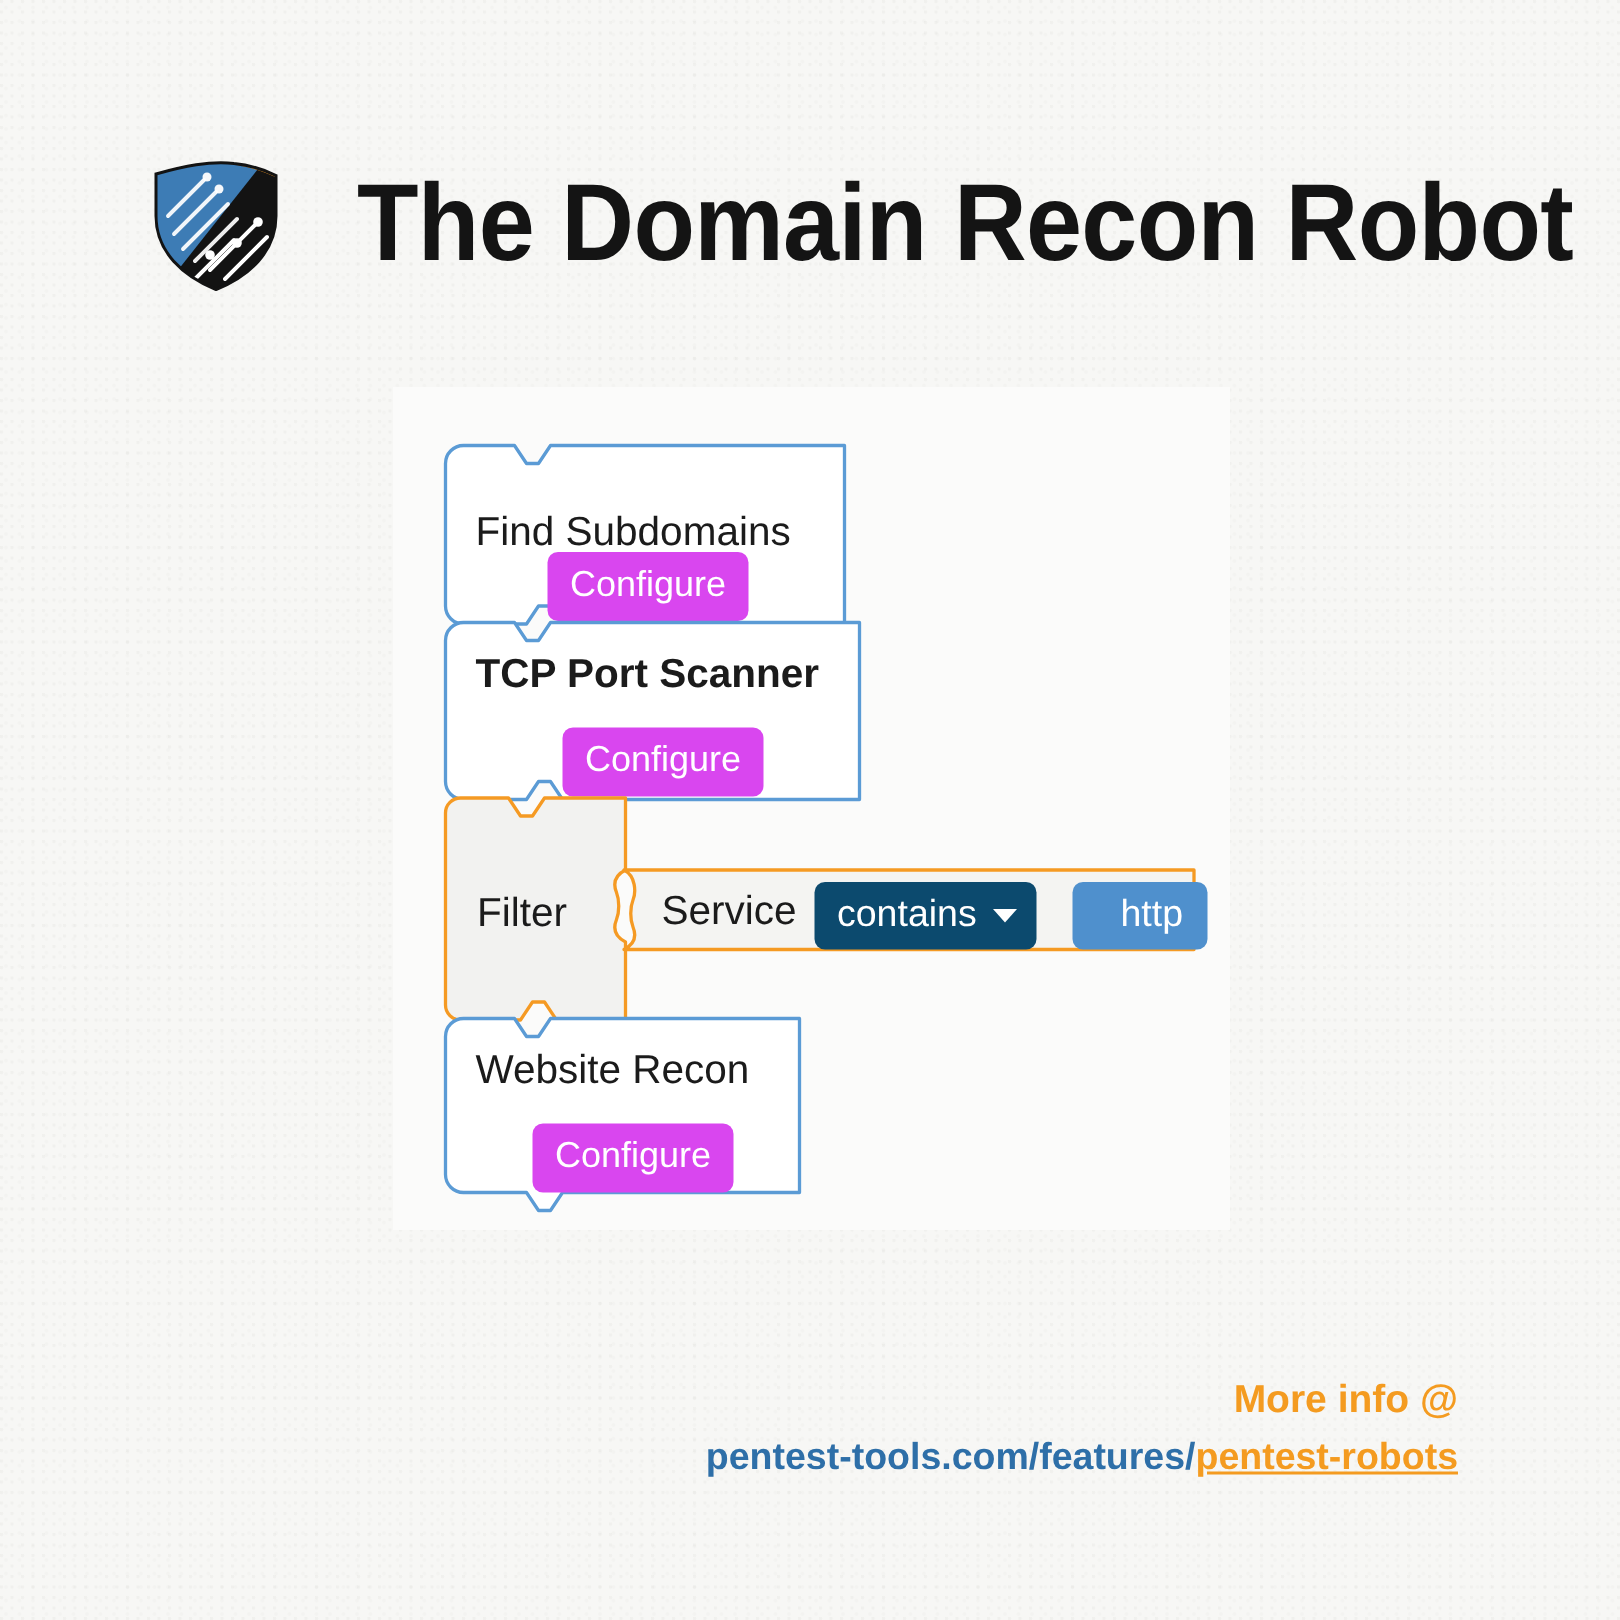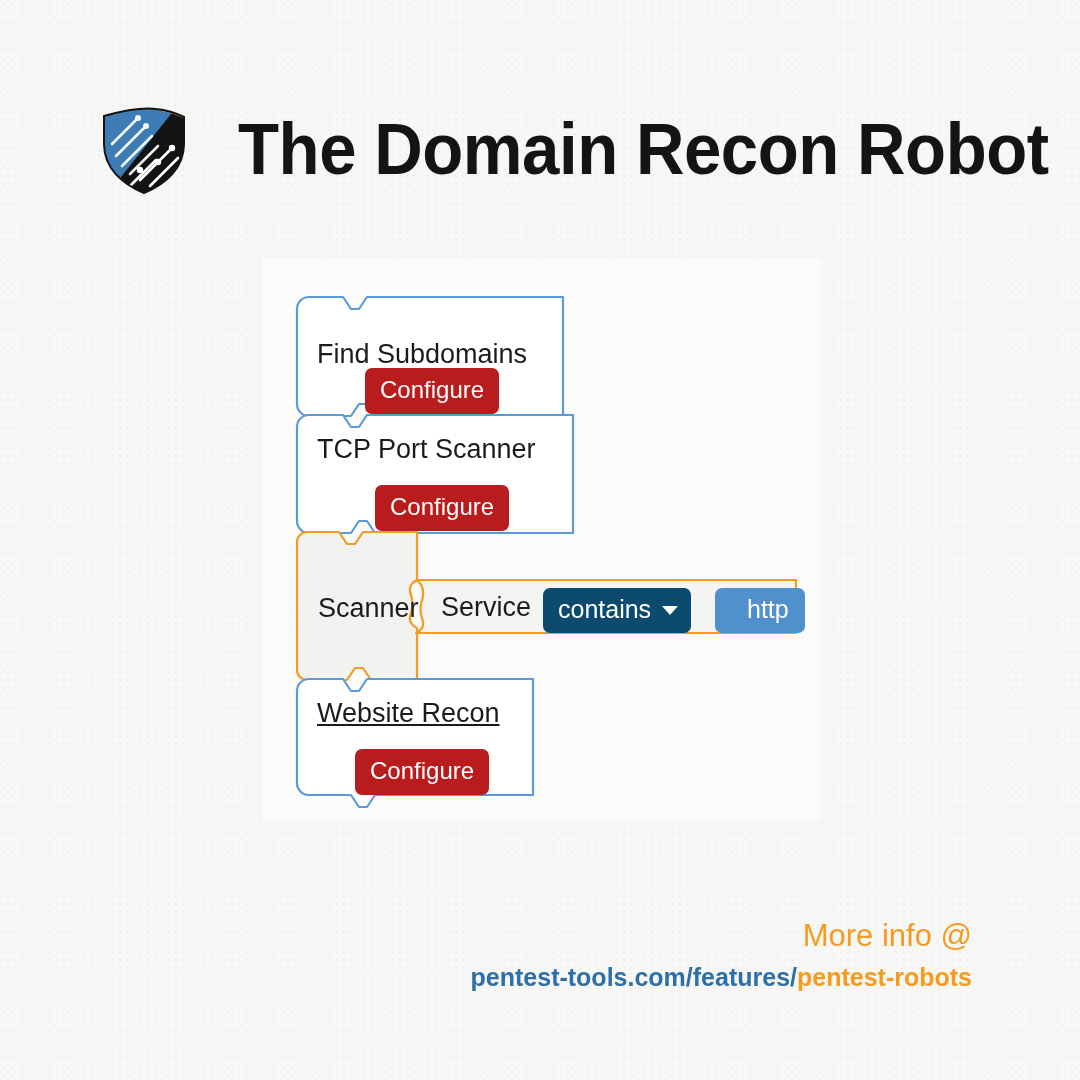--- a/index.html
+++ b/index.html
@@ -79,21 +79,21 @@
   }
   .blk-label {
     position: absolute;
     font-size: 27px;
     color: #1b1b1b;
     white-space: nowrap;
     line-height: 1;
   }
   .cfg-btn {
     position: absolute;
-    background: #b91c1c;
+    background: #d946ef;
     color: #ffffff;
     font-size: 24px;
     line-height: 1;
     padding: 10px 15px 12px 15px;
     border-radius: 7px;
     white-space: nowrap;
   }
 
   
   .cond-field-label {
@@ -137,33 +137,33 @@
 
   
   .footer {
     position: absolute;
     right: 108px;
     top: 916px;
     text-align: right;
     line-height: 1.3;
   }
   .footer-line1 {
-    font-size: 31px;
-    font-weight: normal;
+    font-size: 26px;
+    font-weight: bold;
     color: #f49b20;
     white-space: nowrap;
   }
   .footer-line2 {
     font-size: 25px;
     font-weight: bold;
     white-space: nowrap;
     margin-top: 5px;
   }
   .f-blue { color: #2e6fa8; }
-  .f-orange { color: #f49b20; }
+  .f-orange { color: #f49b20; text-decoration: underline; }
 </style>
 </head>
 <body>
 
 <div class="bg-texture"></div>
 
 <div class="header">
   <span class="logo-wrap">
     <svg viewBox="0 0 96 96" width="96" height="96" aria-hidden="true">
       <defs>
@@ -221,35 +221,35 @@
     </svg>
     <div class="blk-label" style="left:20px; top:21px;margin-top:23px;">Find Subdomains</div>
     <div class="cfg-btn" style="left:68px; top:71px;">Configure</div>
   </div>
 
   <div class="blk" style="left:0px; top:118px; width:276px; height:118px;">
     <svg width="276" height="121" viewBox="0 0 276 121">
       <path d="M0 12 A12 12 0 0 1 12 0 L38 0 L46 0 L54 12 L62 12 L70 0 L78 0 L276 0
                L276 118 L78 118 L70 106 L62 106 L54 118 L46 118 L12 118 A12 12 0 0 1 0 106 Z" fill="#ffffff" stroke="#5b9bd5" stroke-width="2.2" stroke-linejoin="round"></path>
     </svg>
-    <div class="blk-label" style="left:20px; top:21px;">TCP Port Scanner</div>
+    <div class="blk-label" style="left:20px; top:21px;font-weight:bold;">TCP Port Scanner</div>
     <div class="cfg-btn" style="left:78px; top:70px;">Configure</div>
   </div>
 
   <div class="blk" style="left:0px; top:235px; width:122px; height:148px;">
     <svg width="122" height="151" viewBox="0 0 122 151">
       <path d="M0 10 A10 10 0 0 1 10 0 L34 0 L42 0 L50 12 L58 12 L66 0 L74 0 L120 0
                L120 48
                C 112 52, 112 58, 114 63
                C 116 68, 116 76, 114 81
                C 112 86, 112 92, 120 96
                L 120 148
                L74 148 L66 136 L58 136 L50 148 L42 148 L10 148 A10 10 0 0 1 0 138 Z" fill="#f2f2f0" stroke="#f59a23" stroke-width="2.2" stroke-linejoin="round"></path>
     </svg>
-    <div class="blk-label" style="left:21px; top:63px;">Scanner</div>
+    <div class="blk-label" style="left:21px; top:63px;">Filter</div>
   </div>
 
   <div class="blk" style="left:119px; top:283px; width:382px; height:61px;">
     <svg width="382" height="55" viewBox="0 0 382 55">
       <path d="M0 0 L380 0 L380 53 L0 53
                C 8 49, 8 43, 6 38
                C 4 33, 4 25, 6 20
                C 8 15, 8 4, 0 0 Z" fill="#f4f4f2" stroke="#f59a23" stroke-width="2.2" stroke-linejoin="round"></path>
     </svg>
     <div class="cond-field-label" style="left:25px; top:14px;">Service</div>
@@ -258,21 +258,21 @@
       <span class="dd-caret"></span>
     </div>
     <div class="value-field" style="left:299px; top:8px;padding-left:32px;">http</div>
   </div>
 
   <div class="blk" style="left:0px; top:382px; width:238px; height:118px;">
     <svg width="238" height="132" viewBox="0 0 238 132">
       <path d="M0 12 A12 12 0 0 1 12 0 L38 0 L46 0 L54 12 L62 12 L70 0 L78 0 L236 0
                L236 116 L78 116 L70 128 L62 128 L54 116 L46 116 L12 116 A12 12 0 0 1 0 104 Z" fill="#ffffff" stroke="#5b9bd5" stroke-width="2.2" stroke-linejoin="round"></path>
     </svg>
-    <div class="blk-label" style="left:20px; top:21px;text-decoration:underline;">Website Recon</div>
+    <div class="blk-label" style="left:20px; top:21px;">Website Recon</div>
     <div class="cfg-btn" style="left:58px; top:70px;">Configure</div>
   </div>
 
 </div>
 
 <div class="footer">
   <div class="footer-line1">More info @</div>
   <div class="footer-line2">
     <span class="f-blue">pentest-tools.com/features/</span><span class="f-orange">pentest-robots</span>
   </div>

